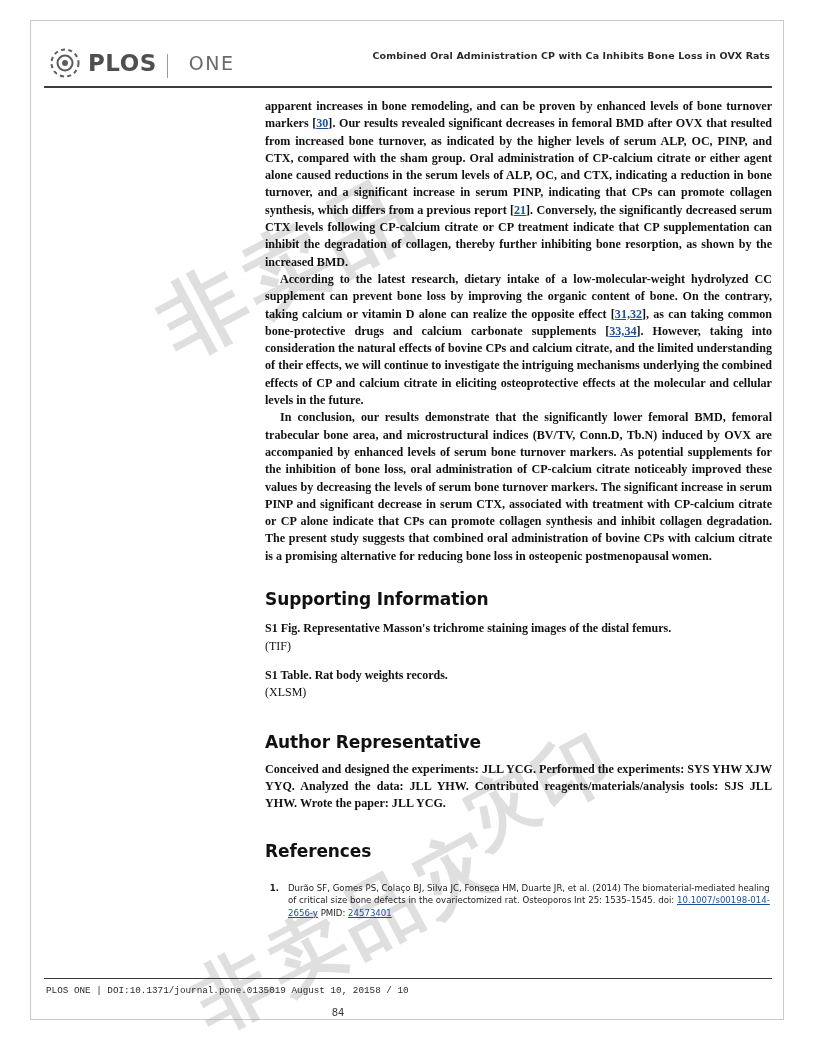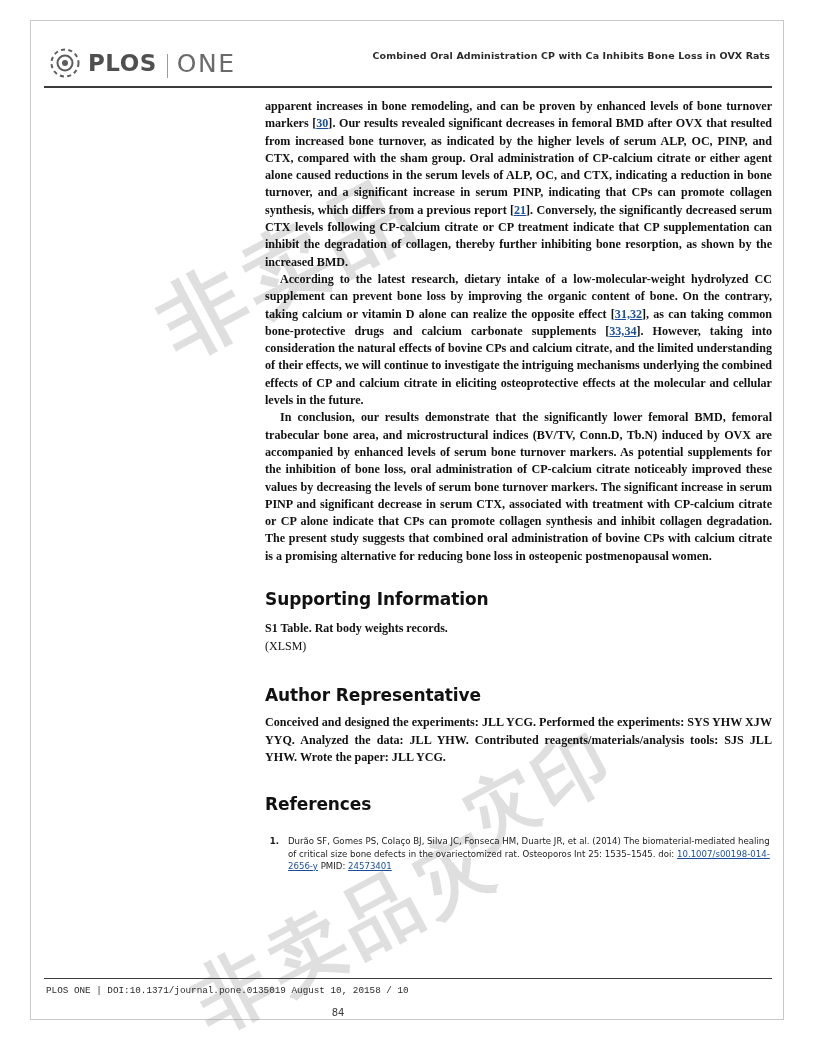--- a/index.html
+++ b/index.html
@@ -64,23 +64,24 @@
     display: inline-block;
     width: 1px;
     height: 24px;
     background: #9a9a9a;
     margin: 0 9px 0 10px;
     position: relative;
     top: 3px;
   }
   .logo-one {
     font-family: "DejaVu Sans", sans-serif;
-    font-size: 25px;
+    font-size: 19px;
     color: #6a6a6a;
     letter-spacing: 1.5px;
+    margin-left: 12px;
   }
   .running-head {
     position: absolute;
     right: 2px;
     top: 16px;
     font-family: "DejaVu Sans", sans-serif;
     font-size: 9.5px;
     font-weight: bold;
     color: #2b2b2b;
     letter-spacing: 0.1px;
@@ -251,20 +252,24 @@
 
     <p><span>apparent increases in bone remodeling, and can be proven by enhanced levels of bone turnover markers [</span><span class="link">30</span><span>]. Our results revealed significant decreases in femoral BMD after OVX that resulted from increased bone turnover, as indicated by the higher levels of serum ALP, OC, PINP, and CTX, compared with the sham group. Oral administration of CP-calcium citrate or either agent alone caused reductions in the serum levels of ALP, OC, and CTX, indicating a reduction in bone turnover, and a significant increase in serum PINP, indicating that CPs can promote collagen synthesis, which differs from a previous report [</span><span class="link">21</span><span>]. Conversely, the significantly decreased serum CTX levels following CP-calcium citrate or CP treatment indicate that CP supplementation can inhibit the degradation of collagen, thereby further inhibiting bone resorption, as shown by the increased BMD.</span></p>
 
     <p class="indent"><span>According to the latest research, dietary intake of a low-molecular-weight hydrolyzed CC supplement can prevent bone loss by improving the organic content of bone. On the contrary, taking calcium or vitamin D alone can realize the opposite effect [</span><span class="link">31,32</span><span>], as can taking common bone-protective drugs and calcium carbonate supplements [</span><span class="link">33,34</span><span>]. However, taking into consideration the natural effects of bovine CPs and calcium citrate, and the limited understanding of their effects, we will continue to investigate the intriguing mechanisms underlying the combined effects of CP and calcium citrate in eliciting osteoprotective effects at the molecular and cellular levels in the future.</span></p>
 
     <p class="indent">In conclusion, our results demonstrate that the significantly lower femoral BMD, femoral trabecular bone area, and microstructural indices (BV/TV, Conn.D, Tb.N) induced by OVX are accompanied by enhanced levels of serum bone turnover markers. As potential supplements for the inhibition of bone loss, oral administration of CP-calcium citrate noticeably improved these values by decreasing the levels of serum bone turnover markers. The significant increase in serum PINP and significant decrease in serum CTX, associated with treatment with CP-calcium citrate or CP alone indicate that CPs can promote collagen synthesis and inhibit collagen degradation. The present study suggests that combined oral administration of bovine CPs with calcium citrate is a promising alternative for reducing bone loss in osteopenic postmenopausal women.</p>
 
     <h2 class="section">Supporting Information</h2>
 
     <div class="si-item">
+      <span class="si-title">S1 Fig. Representative Masson's trichrome staining images of the distal femurs.</span>
+      <span class="si-type">(TIF)</span>
+    </div>
+    <div class="si-item">
       <span class="si-title">S1 Table. Rat body weights records.</span>
       <span class="si-type">(XLSM)</span>
     </div>
 
     <h2 class="section" style="margin-top:32px">Author Representative</h2>
     <p>Conceived and designed the experiments: JLL YCG. Performed the experiments: SYS YHW XJW YYQ. Analyzed the data: JLL YHW. Contributed reagents/materials/analysis tools: SJS JLL YHW. Wrote the paper: JLL YCG.</p>
 
     <h2 class="section" style="margin-top:30px;margin-bottom:22px">References</h2>
 
     <div class="refs">

